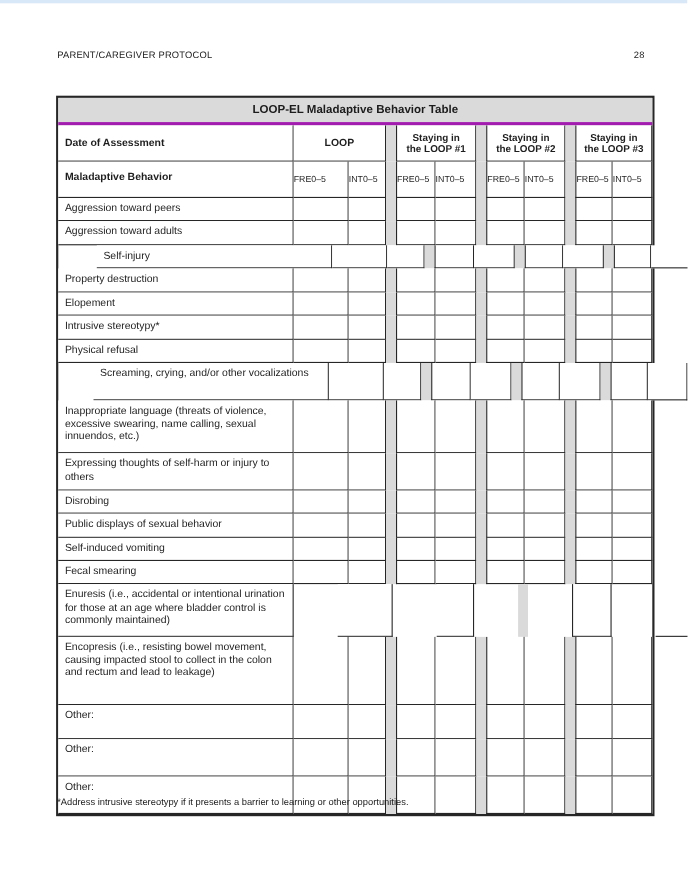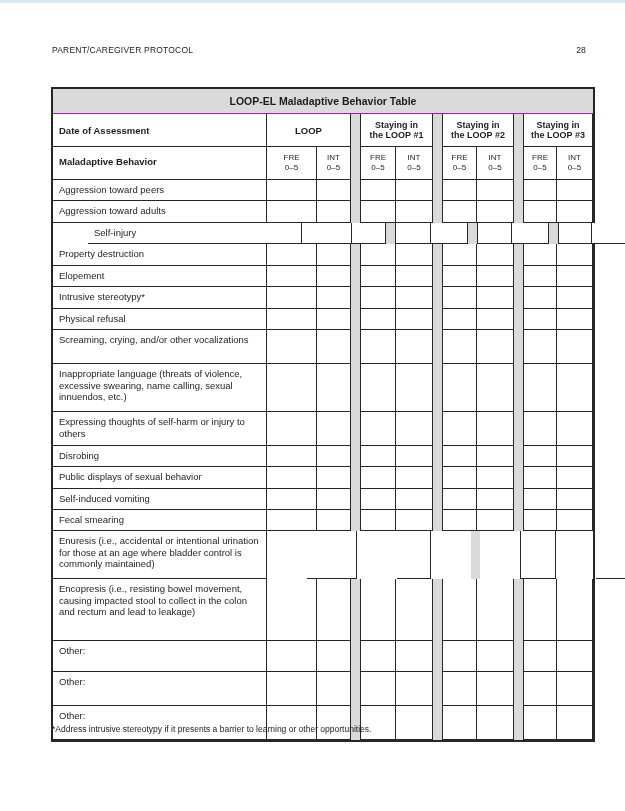--- a/index.html
+++ b/index.html
@@ -4,41 +4,41 @@
 <style>
   html,body{margin:0;padding:0;background:#ffffff;}
   body{width:625px;height:811px;position:relative;overflow:hidden;
        font-family:"Liberation Sans",sans-serif;color:#1e1e1e;
        -webkit-font-smoothing:antialiased;}
   .topstrip{position:absolute;left:0;top:0;width:625px;height:3px;background:#d9e8f8;}
   .runhead{position:absolute;left:52px;top:45px;width:534px;display:flex;
            justify-content:space-between;font-size:8.5px;letter-spacing:.2px;color:#1b1b1b;}
   .tablewrap{position:absolute;left:51px;top:87px;width:544px;
              border:2px solid #262626;background:#ffffff;box-sizing:border-box;}
-  .titlebar{height:25px;background:#dadada;border-bottom:1px solid #a21caf;
+  .titlebar{height:25px;background:#dadada;border-bottom:3px solid #a21caf;
             display:flex;align-items:center;justify-content:center;
             font-weight:bold;font-size:10.5px;color:#1c1c1c;box-sizing:border-box;}
   .tr{display:flex;align-items:stretch;box-sizing:border-box;}
   .td{box-sizing:border-box;border-right:1px solid #262626;border-bottom:1px solid #262626;
       background:#fff;flex:0 0 auto;}
   .gap{box-sizing:border-box;flex:0 0 9px;background:#dadada;}
   .ag{border-left:1px solid #262626;}
   .lbl{flex:0 0 214px;font-size:9.5px;line-height:11.5px;padding:4px 6px 2px 6px;}
   .f1{flex:0 0 50px;} .i1{flex:0 0 34px;}
   .f2{flex:0 0 36px;} .i2{flex:0 0 37px;}
   .f3{flex:0 0 35px;} .i3{flex:0 0 37px;}
   .f4{flex:0 0 34px;} .i4{flex:0 0 36px;}
   .hdr{height:33px;}
   .hcell{display:flex;align-items:center;font-weight:bold;font-size:9.5px;}
   .datecell{flex:0 0 214px;padding-left:6px;}
   .loopcell{flex:0 0 84px;justify-content:center;}
   .s1{flex:0 0 73px;} .s2{flex:0 0 72px;} .s3{flex:0 0 70px;}
   .staybox{display:flex;flex-direction:column;align-items:center;justify-content:center;
            font-weight:bold;font-size:9px;line-height:10.5px;}
-  .subcell{display:flex;flex-direction:column;align-items:center;justify-content:center;
+  .subcell{display:flex;flex-direction:row;align-items:center;justify-content:flex-start;
            font-size:8px;line-height:10px;}
   .behavcell{display:flex;align-items:center;font-weight:bold;font-size:9.5px;padding-left:6px;}
   .footnote{position:absolute;left:52px;top:724px;font-size:8.5px;color:#1b1b1b;}
 </style>
 </head>
 <body>
 
 <div class="topstrip"></div>
 
 <div class="runhead">
@@ -200,21 +200,21 @@
     <div class="gap"></div>
     <div class="td f2 ag"></div>
     <div class="td i2"></div>
     <div class="gap"></div>
     <div class="td f3 ag"></div>
     <div class="td i3"></div>
     <div class="gap"></div>
     <div class="td f4 ag"></div>
     <div class="td i4"></div>
   </div>
-      <div class="tr" style="height: 34px;">
+      <div class="tr" style="height: 34px; padding-left: 32px;">
     <div class="td lbl">Screaming, crying, and/or other vocalizations</div>
     <div class="td f1"></div>
     <div class="td i1"></div>
     <div class="gap"></div>
     <div class="td f2 ag"></div>
     <div class="td i2"></div>
     <div class="gap"></div>
     <div class="td f3 ag"></div>
     <div class="td i3"></div>
     <div class="gap"></div>

